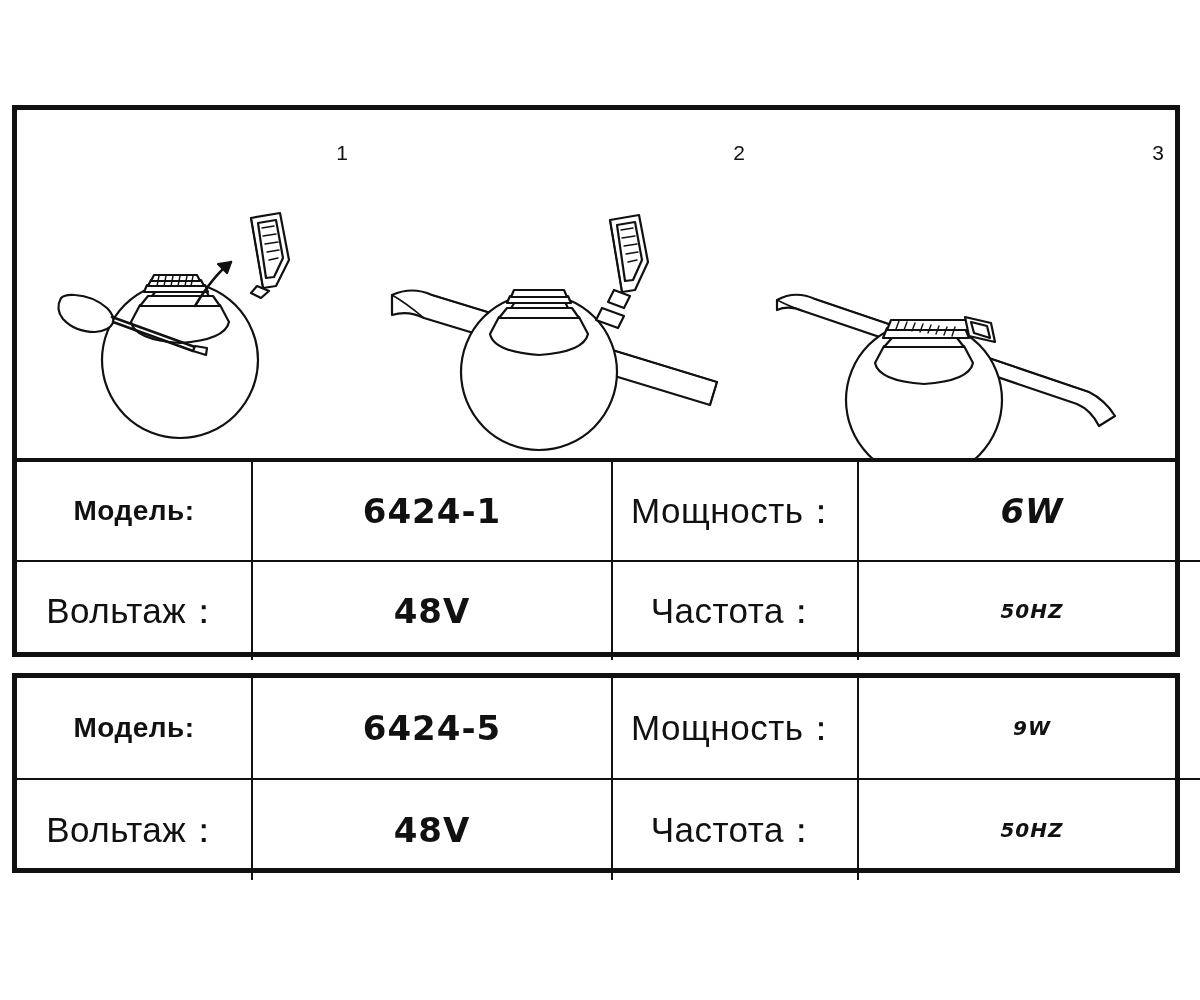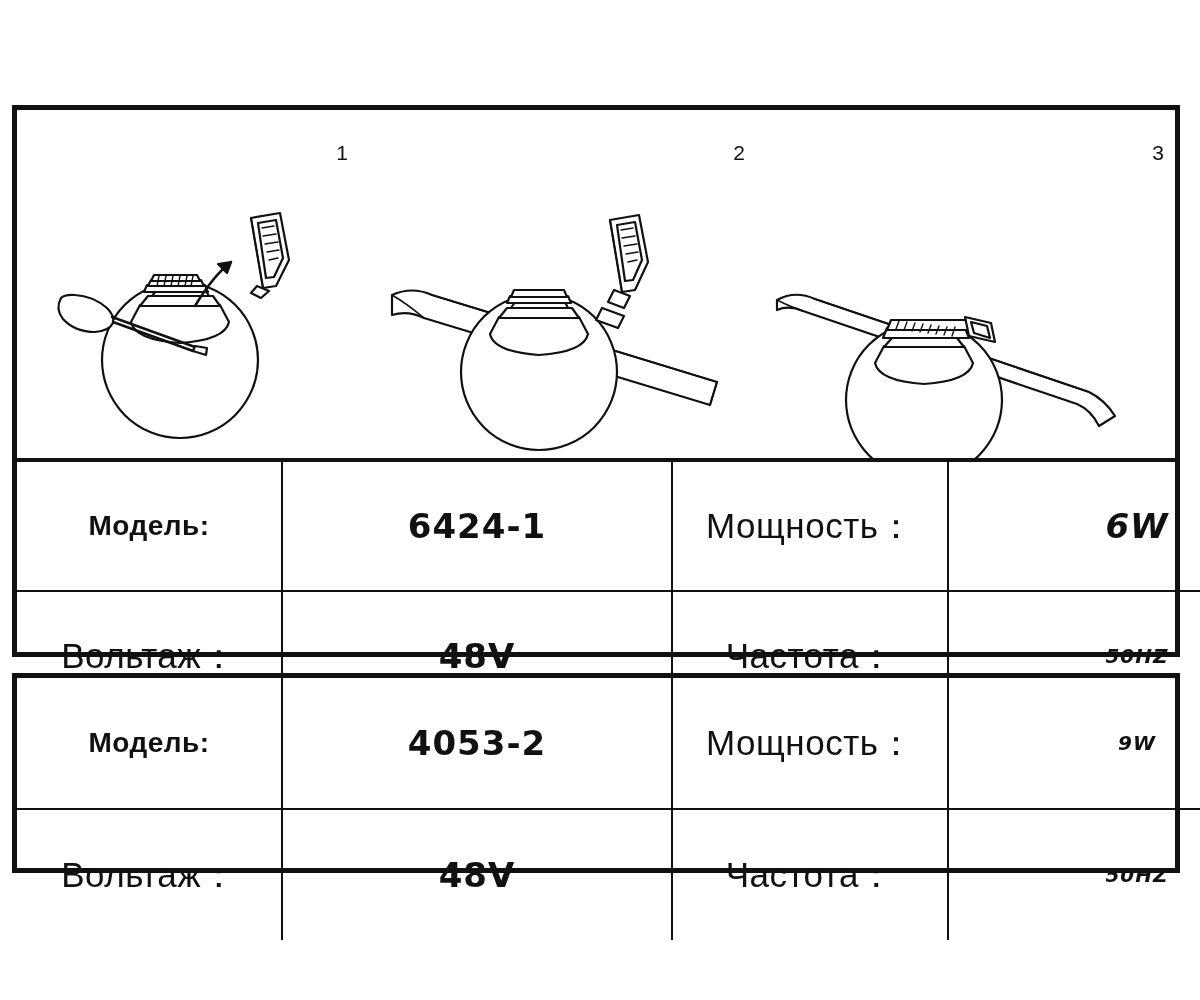--- a/index.html
+++ b/index.html
@@ -69,21 +69,21 @@
     width: 100%;
     border-collapse: collapse;
     table-layout: fixed;
   }
   .spec-table td {
     border: 2px solid #111111;
     height: 92px;
     text-align: center;
     vertical-align: middle;
     color: #111111;
-    padding: 18px;
+    padding: 3px;
   }
   .spec-table tr td:first-child { border-left: none; }
   .spec-table tr td:last-child  { border-right: none; font-style: italic; }
   .spec-table tr:first-child td { border-top: none; }
   .spec-table tr:last-child  td { border-bottom: none; }
 
   .c-label { width: 228px; }
   .c-value { width: 352px; }
   .c-label2 { width: 238px; }
   .c-value2 { width: 340px; }
@@ -243,21 +243,21 @@
       </tr>
     </tbody>
       </table>
   </div>
 
   <div class="spec-block-2">
     <table class="spec-table">
       <tbody>
           <tr>
         <td class="c-label lbl">Модель:</td>
-        <td class="c-value val-big">4053-2</td>
+        <td class="c-value val-big">6424-5</td>
         <td class="c-label2 lbl-thin">Мощность：</td>
         <td class="c-value2 val-med">9W</td>
       </tr>
       <tr>
         <td class="c-label lbl-thin">Вольтаж：</td>
         <td class="c-value val-big">48V</td>
         <td class="c-label2 lbl-thin">Частота：</td>
         <td class="c-value2 val-med">50HZ</td>
       </tr>
     </tbody>

